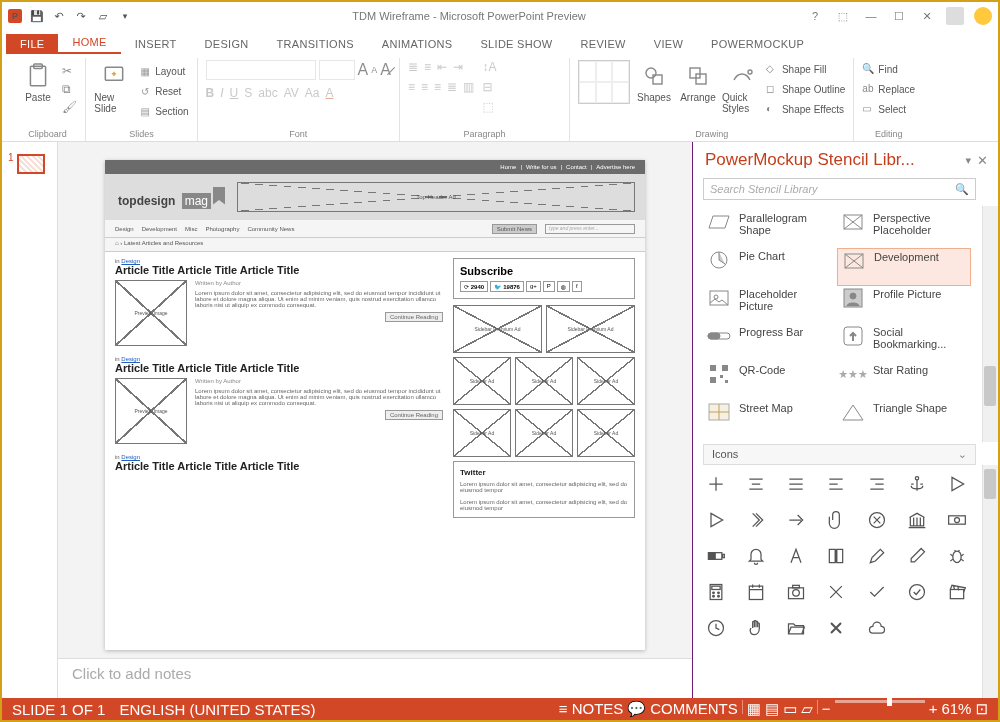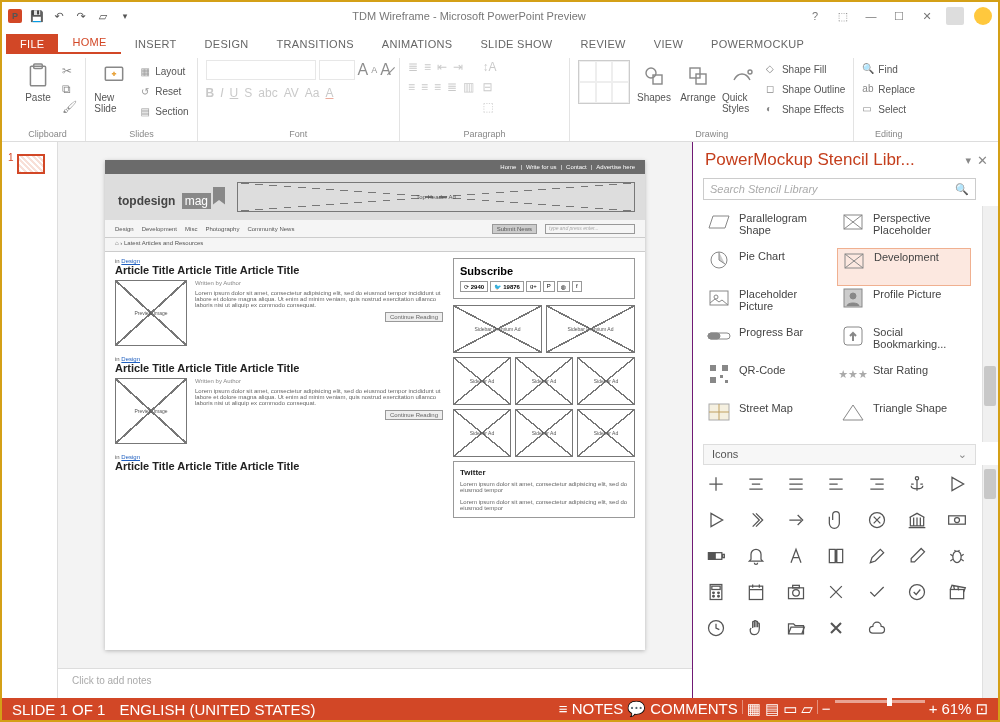--- a/index.html
+++ b/index.html
@@ -50,21 +50,21 @@
 .list-col .row { display: flex; align-items: center; gap: 4px; height: 18px; }
 .list-col .ico { width: 12px; height: 12px; color: #888;}
 
 
 .workspace { display: flex; height: 556px; background: #f3f3f3; }
 .thumb-strip { width: 56px; background: #fff; border-right: 1px solid #ddd; padding: 10px 6px; }
 .thumb-strip .num { font-size: 10px; color: #d24726; }
 .thumb-strip .thumbsel { width: 28px; height: 20px; border: 2px solid #d24726; margin-top: 2px; background: repeating-linear-gradient(45deg,#f8e0d8,#f8e0d8 2px,#fff 2px,#fff 4px);}
 .canvas-area { flex: 1; display: flex; flex-direction: column; overflow: hidden; }
 .slide-scroll { flex: 1; overflow: hidden; padding: 18px 14px 0 14px; position: relative; }
-.notes-area { height: 30px; background: #fff; border-top: 1px solid #ddd; padding: 6px 14px; font-size: 10px; color: #aaa; }
+.notes-area { height: 40px; background: #fff; border-top: 1px solid #ddd; padding: 6px 14px; font-size: 15px; color: #aaa; }
 
 
 .slide { width: 540px; height: 490px; background: #fff; box-shadow: 0 1px 4px rgba(0,0,0,0.25); margin: 0 auto; font-family: Arial, sans-serif; overflow: hidden; }
 .wf-topbar { height: 14px; background: #6b6b6b; color: #fff; font-size: 6px; display: flex; justify-content: flex-end; align-items: center; padding-right: 10px; gap: 4px; }
 .wf-header { height: 46px; background: #ddd; display: flex; align-items: center; padding: 0 10px; gap: 12px; }
 .wf-logo { font-size: 12px; color: #444; font-weight: bold; }
 .wf-logo span { background: #888; color: #fff; padding: 1px 3px; font-weight: normal;}
 .wf-logo-ribbon { width: 12px; height: 18px; background: #bbb; display: inline-block; margin-left: 2px; clip-path: polygon(0 0,100% 0,100% 100%,50% 75%,0 100%);}
 .wf-banner { flex: 1; height: 30px; border: 1px solid #777; background: linear-gradient(to top right, transparent 49.5%,#777 49.5%,#777 50.5%,transparent 50.5%), linear-gradient(to top left, transparent 49.5%,#777 49.5%,#777 50.5%,transparent 50.5%); display: flex; align-items: center; justify-content: center; font-size: 6px; color: #555;}
 .wf-nav { height: 18px; background: #f5f5f5; border-bottom: 1px solid #ccc; display: flex; align-items: center; padding: 0 10px; font-size: 6px; color: #555; gap: 8px;}

